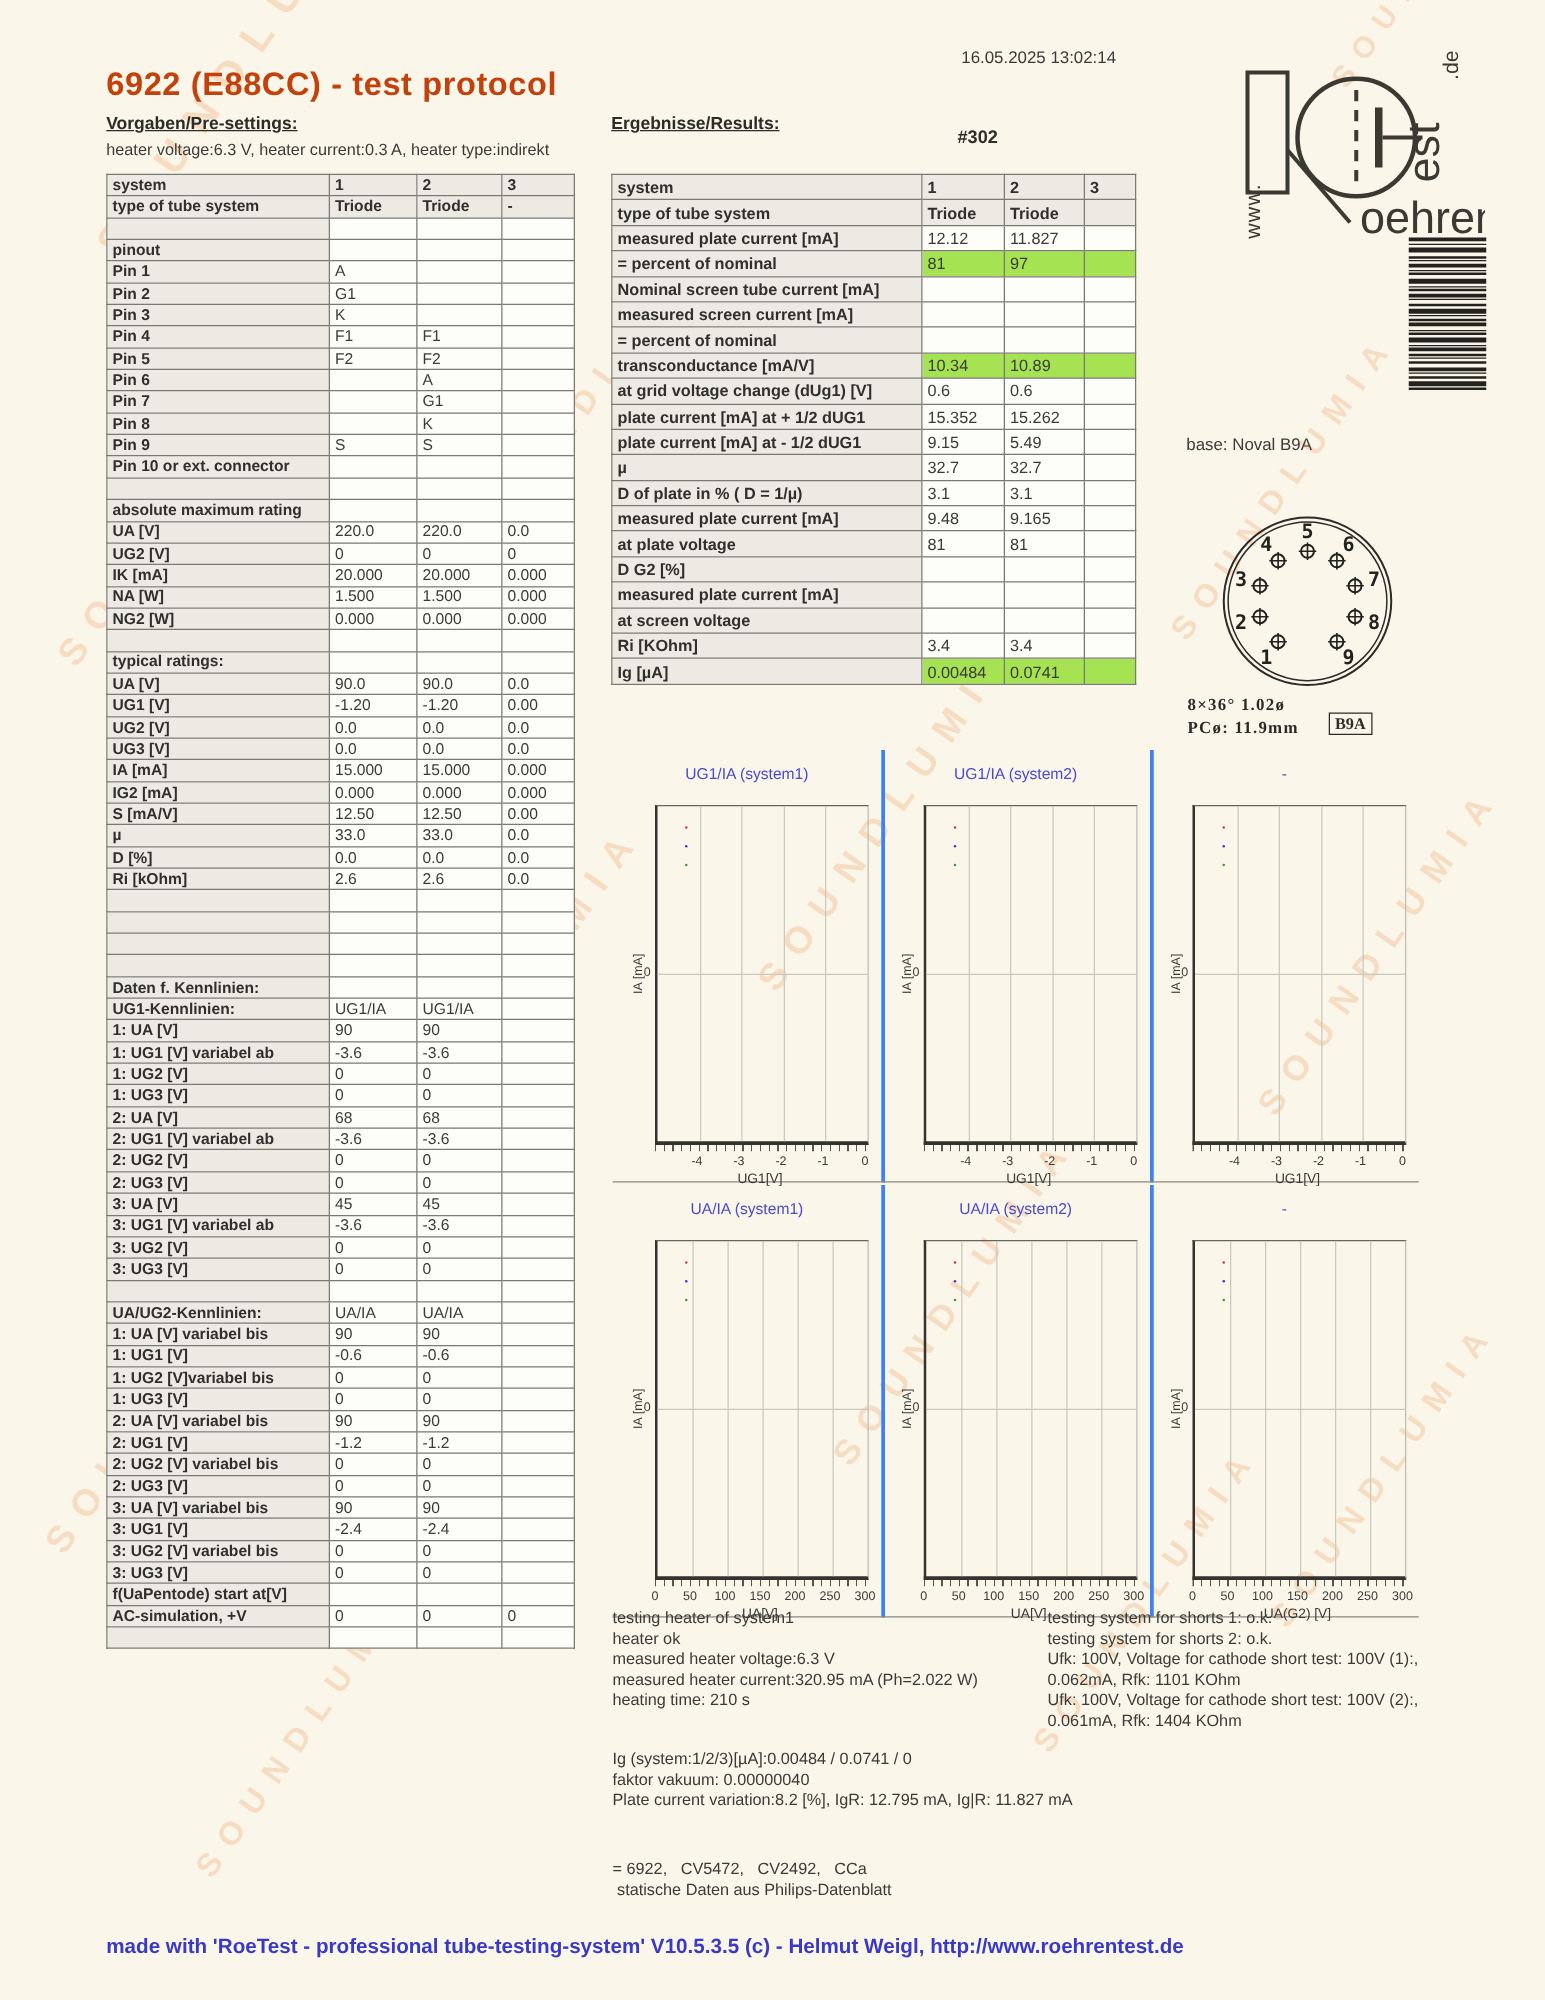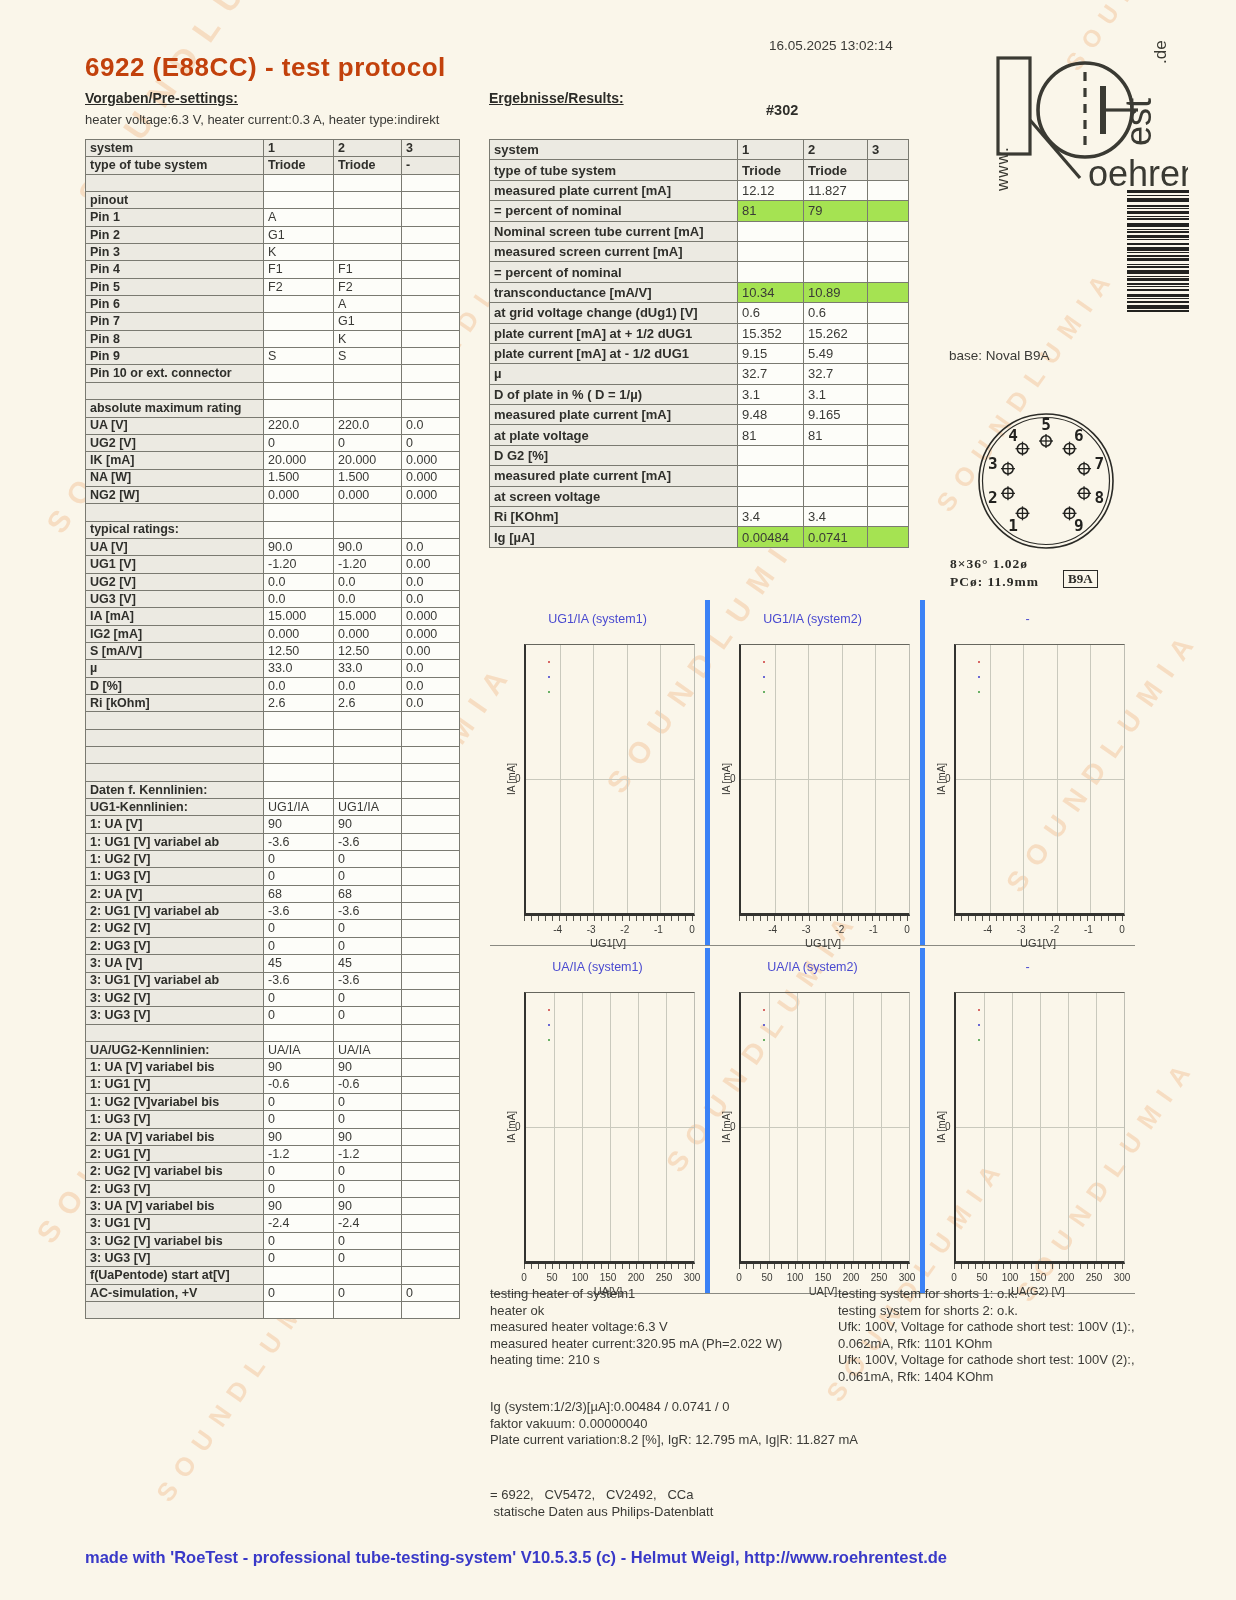--- a/index.html
+++ b/index.html
@@ -17,21 +17,21 @@
   table{border:1.5px solid #44443e;}
   td{border:1px solid #7a7a71;padding:0 4px;white-space:nowrap;overflow:hidden;vertical-align:middle;}
   .t-left td{height:16.35px;font-size:12.5px;line-height:1;}
   .t-right td{height:19.4px;font-size:13px;line-height:1;}
   td.lbl{background:#eceae2;font-weight:bold;color:#2f2f2b;}
   td.val{background:#fdfdf9;color:#3a3a36;}
   tr.hdr td.val{background:#eceae2;font-weight:bold;color:#2f2f2b;}
   td.hl{background:#a5e352;}
   
   .panel{position:absolute;width:215px;height:345px;}
-  .panel.div-r{border-right:5px solid #3b82f6;}
+  .panel.div-r{border-right:3px solid #3b82f6;}
   .panel.div-b{border-bottom:1px solid #8a8a82;}
   .c-title{position:absolute;top:12px;left:0;width:100%;text-align:center;
            font-size:12.5px;color:#4a4ad0;}
   .plot{position:absolute;left:34px;top:44px;width:168px;height:268px;
         border:1px solid #66665e;border-left:2px solid #333330;border-bottom:3px solid #333330;
         border-right:1px solid #bdbdb3;}
   .grid-v{position:absolute;top:0;bottom:0;width:1px;background:#c9c9bd;}
   .grid-h{position:absolute;left:0;right:0;top:50%;height:1px;background:#c9c9bd;}
   .dot{position:absolute;width:2px;height:2px;border-radius:50%;}
   .ylab{position:absolute;left:-31px;top:50%;transform:translateY(-50%) rotate(-90deg);
@@ -576,21 +576,21 @@
           </tr>
           <tr>
             <td class="lbl">measured plate current [mA]</td>
             <td class="val">12.12</td>
             <td class="val">11.827</td>
             <td class="val"></td>
           </tr>
           <tr>
             <td class="lbl">= percent of nominal</td>
             <td class="val hl">81</td>
-            <td class="val hl">79</td>
+            <td class="val hl">97</td>
             <td class="val hl"></td>
           </tr>
           <tr>
             <td class="lbl">Nominal screen tube current [mA]</td>
             <td class="val"></td>
             <td class="val"></td>
             <td class="val"></td>
           </tr>
           <tr>
             <td class="lbl">measured screen current [mA]</td>

